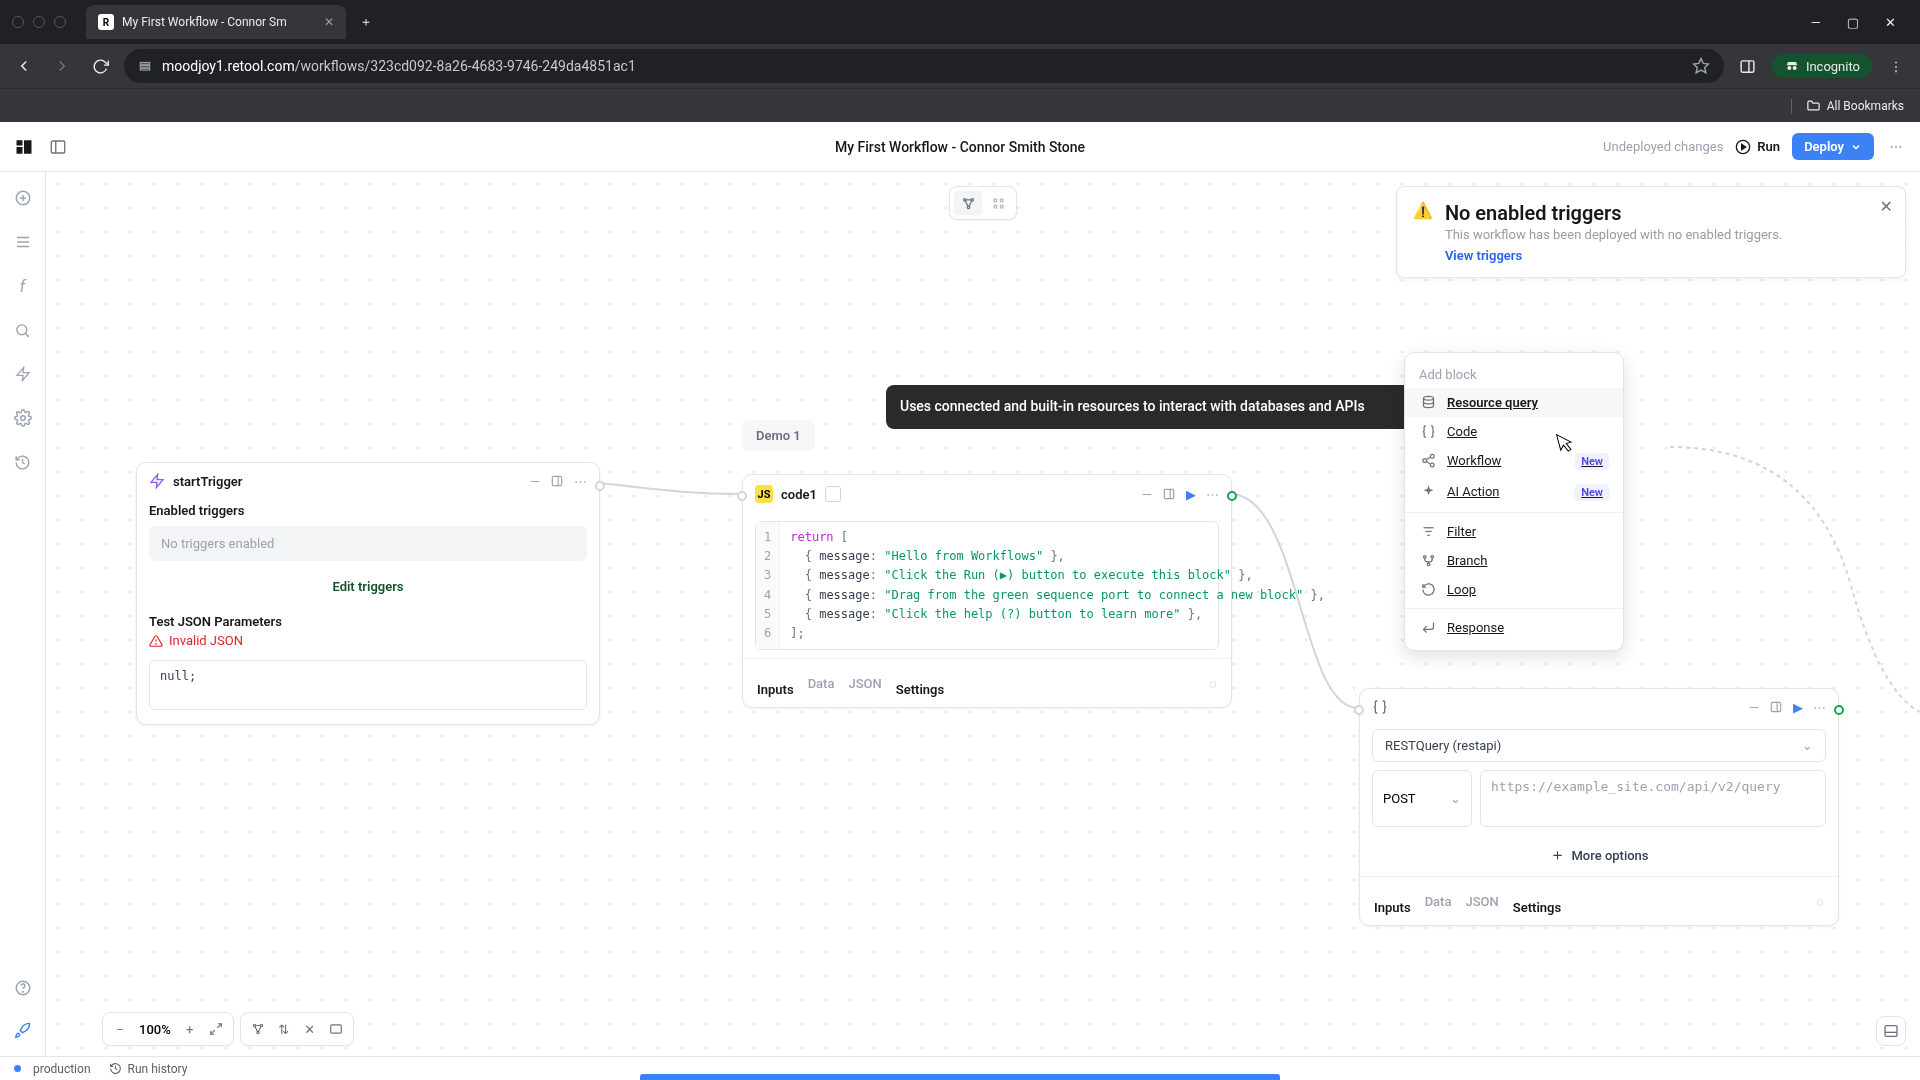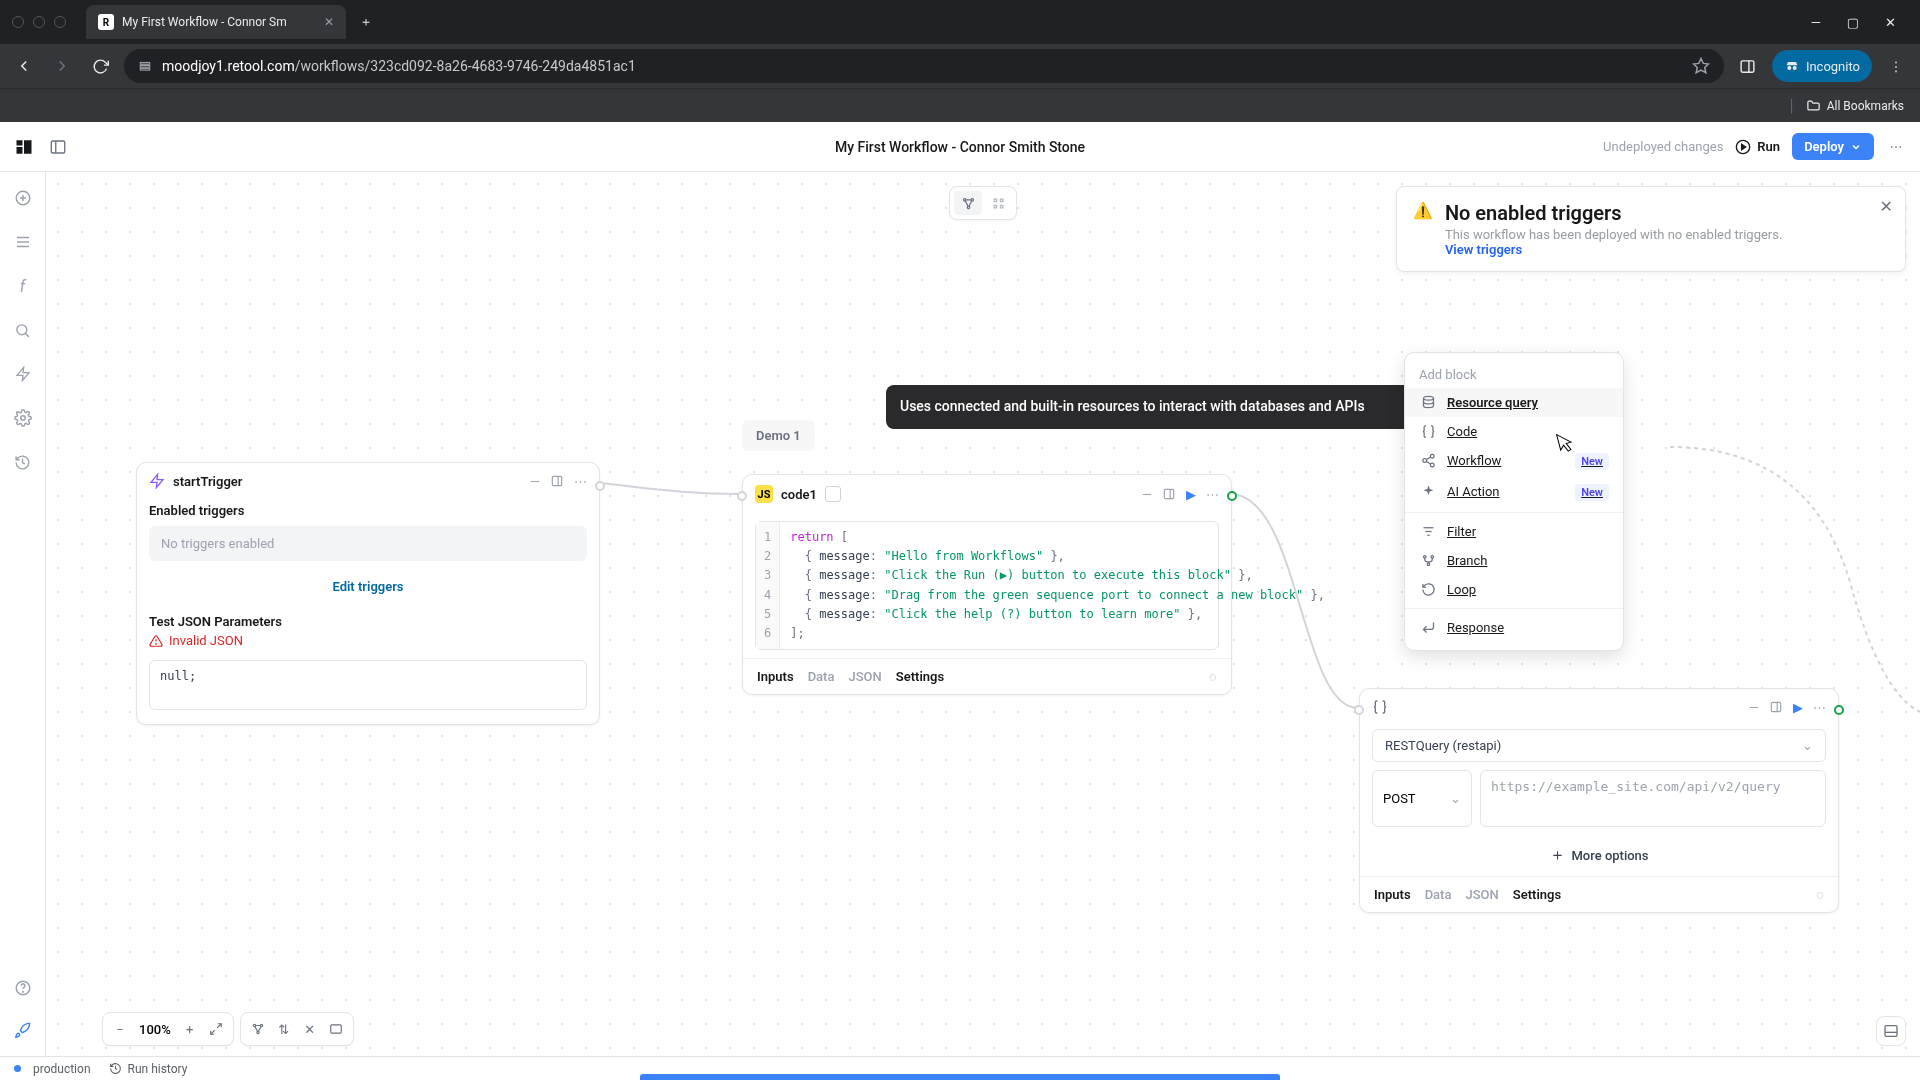--- a/index.html
+++ b/index.html
@@ -21,21 +21,21 @@
   .browser-tab { display:flex; align-items:center; gap:8px; background:#35363a; border-radius:8px 8px 0 0; padding:8px 12px; width:260px; height:34px; color:#e8eaed; font-size:12px; position:relative; }
   .browser-tab .tab-icon { width:16px; height:16px; background:#fff; border-radius:3px; display:flex; align-items:center; justify-content:center; color:#000; font-weight:700; font-size:10px;}
   .browser-tab .tab-close { margin-left:auto; color:#9aa0a6; cursor:pointer; }
   .new-tab { width:28px; height:28px; display:flex; align-items:center; justify-content:center; color:#e8eaed; border-radius:50%; }
   .win-controls { margin-left:auto; display:flex; gap:26px; padding-right:16px; color:#e8eaed; }
   .address-row { display:flex; align-items:center; height:44px; padding:0 10px; gap:10px; background:#35363a; }
   .nav-btn { width:28px; height:28px; display:flex; align-items:center; justify-content:center; color:#e8eaed; border-radius:50%; }
   .nav-btn.dim { color:#6e7277; }
   .url-bar { flex:1; display:flex; align-items:center; gap:10px; background:#202124; border-radius:18px; height:34px; padding:0 14px; color:#c7c9cc; font-size:14px; }
   .url-host { color:#fff; }
-  .chip-incognito { display:flex; align-items:center; gap:6px; background:#0369a1; border-radius:18px; height:32px; padding:0 12px; color:#e8eaed; font-size:13px; }
+  .chip-incognito { display:flex; align-items:center; gap:6px; background:#14532d; border-radius:18px; height:24px; padding:0 12px; color:#e8eaed; font-size:13px; }
   .bookmarks-row { display:flex; align-items:center; justify-content:flex-end; height:34px; padding:0 16px; gap:10px; background:#35363a; color:#e8eaed; font-size:12px; border-top:1px solid #2b2c2f;}
   .bookmarks-row .folder {display:flex; align-items:center; gap:6px;}
 
   
   .app-header { height:50px; border-bottom:1px solid #e4e4e7; display:flex; align-items:center; padding:0 14px; background:#fff; position:relative; }
   .app-header-left { display:flex; gap:14px; align-items:center; }
   .hdr-icon { width:20px; height:20px; display:flex; align-items:center; justify-content:center; color:#6b7280; }
   .app-title-center { position:absolute; left:50%; transform:translateX(-50%); font-size:14px; color:#17181a; font-weight:500;}
   .app-header-right { margin-left:auto; display:flex; align-items:center; gap:12px; }
   .undeployed { color:#9ca3af; font-size:13px; }
@@ -57,41 +57,41 @@
 
   .toolbar-float { position:absolute; top:14px; left:50%; transform:translateX(-50%); background:#fff; border:1px solid #e4e4e7; border-radius:8px; padding:4px; display:flex; gap:2px; box-shadow:0 1px 2px rgba(0,0,0,0.05);}
   .toolbar-float .tv { width:28px; height:24px; display:flex; align-items:center; justify-content:center; color:#6b7280; border-radius:4px;}
   .toolbar-float .tv.active { background:#f3f4f6;}
 
   
   .notif { position:absolute; top:14px; right:14px; width:510px; background:#fff; border:1px solid #e4e4e7; border-radius:8px; padding:14px 16px; box-shadow:0 2px 6px rgba(0,0,0,0.06); display:flex; gap:12px;}
   .notif .warn-ic { color:#f59e0b; font-size:16px;}
   .notif-title { font-weight:600; font-size:20px; color:#17181a;}
   .notif-sub { font-size:13px; color:#989ca3; margin-top:2px;}
-  .notif-link { color:#2563eb; font-weight:600; font-size:13px; display:inline-block;}
+  .notif-link { color:#2563eb; font-weight:600; font-size:13px; margin-top:6px; display:inline-block;}
   .notif-close { position:absolute; right:12px; top:10px; color:#6b7280; font-size:16px;}
 
   
   .node { position:absolute; background:#fff; border:1px solid #e4e4e7; border-radius:10px; box-shadow:0 1px 3px rgba(0,0,0,0.06); }
   .node-header { display:flex; align-items:center; gap:8px; padding:10px 12px;}
   .node-title { font-weight:600; font-size:13px; color:#17181a;}
   .node-hdr-ic { width:18px; height:18px; border-radius:4px; display:flex; align-items:center; justify-content:center; font-size:11px;}
   .node-hdr-right { margin-left:auto; display:flex; align-items:center; gap:10px; color:#9ca3af;}
   .port { position:absolute; width:10px; height:10px; border:2px solid #d1d5db; background:#fff; border-radius:50%; top:16px;}
   .port.left { left:-6px;}
   .port.right { right:-6px;}
   .port.green { border-color:#16a34a;}
 
   
   .start-node { left:90px; top:290px; width:464px; }
   .start-ic { color:#8b5cf6;}
   .section-label { font-weight:600; font-size:13px; color:#17181a; padding:0 12px; margin-top:4px;}
   .gray-box { margin:8px 12px; background:#f3f4f6; border-radius:6px; padding:10px 12px;}
   .gray-text { color:#9ca3af; font-size:13px;}
-  .edit-triggers { text-align:center; font-weight:600; font-size:13px; padding:10px 0; color:#0369a1;}
+  .edit-triggers { text-align:center; font-weight:600; font-size:13px; padding:10px 0; color:#14532d;}
   .json-label { font-weight:600; font-size:13px; padding:0 12px; margin-top:10px; color:#17181a;}
   .invalid { display:flex; align-items:center; gap:6px; color:#dc2626; font-size:13px; padding:4px 12px;}
   .code-input { margin:8px 12px 14px; border:1px solid #e4e4e7; border-radius:6px; padding:8px 10px; font-family:"SF Mono",Menlo,monospace; font-size:12px; color:#374151; min-height:50px;}
 
   
   .demo-chip { position:absolute; left:696px; top:248px; background:#f7f7f8; border-radius:6px; padding:8px 14px; font-weight:600; color:#6b7280; font-size:13px;}
 
   
   .code-node { left:696px; top:302px; width:490px; }
   .js-ic { background:#fde047; color:#000; font-weight:700;}
@@ -101,21 +101,21 @@
   .lang-tab.active { background:#fafafa; color:#17181a; font-weight:500;}
   .code-editor { margin:8px 12px; border:1px solid #e4e4e7; border-radius:6px; display:flex; font-family:"SF Mono",Menlo,monospace; font-size:12px; line-height:1.6;}
   .gutter { background:#fafafa; padding:6px 8px; text-align:right; color:#9ca3af; border-right:1px solid #eee;}
   .code-lines { padding:6px 10px; white-space:pre; color:#374151;}
   .tok-kw { color:#c026d3;}
   .tok-key { color:#374151;}
   .tok-str { color:#059669;}
   .tok-punc { color:#6b7280;}
   .node-footer { display:flex; align-items:center; gap:14px; padding:10px 14px; border-top:1px solid #eef0f2; font-size:13px;}
   .footer-tab { color:#9ca3af; font-weight:500;}
-  .footer-tab.active { color:#17181a; font-weight:600;}
+  .footer-tab.active { color:#17181a; font-weight:600;margin-top:13px;}
   .footer-spin { margin-left:auto; color:#9ca3af;}
 
   
   .tooltip { position:absolute; left:840px; top:213px; width:558px; background:#2a2a2c; color:#fff; border-radius:8px; padding:12px 14px; font-size:14px; line-height:1.4; font-weight:500; z-index:20;}
 
   
   .add-menu { position:absolute; left:1358px; top:180px; width:220px; background:#fff; border:1px solid #e4e4e7; border-radius:10px; box-shadow:0 6px 18px rgba(0,0,0,0.12); padding:8px 0; z-index:25;}
   .add-menu-title { padding:6px 14px; color:#9ca3af; font-size:13px;}
   .add-item { display:flex; align-items:flex-start; gap:10px; padding:7px 14px; font-size:13px; color:#17181a;text-decoration:underline;}
   .add-item:hover, .add-item.hovered { background:#f7f7f8;}

